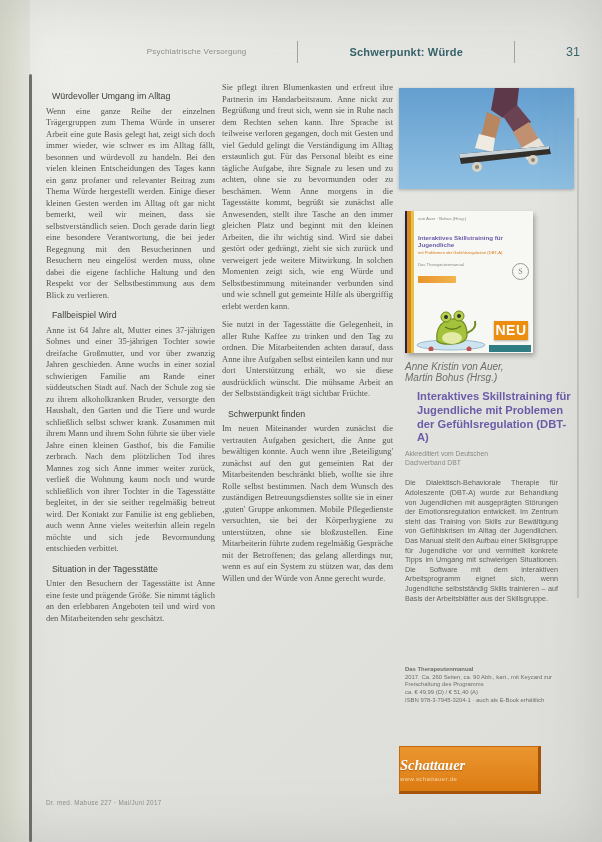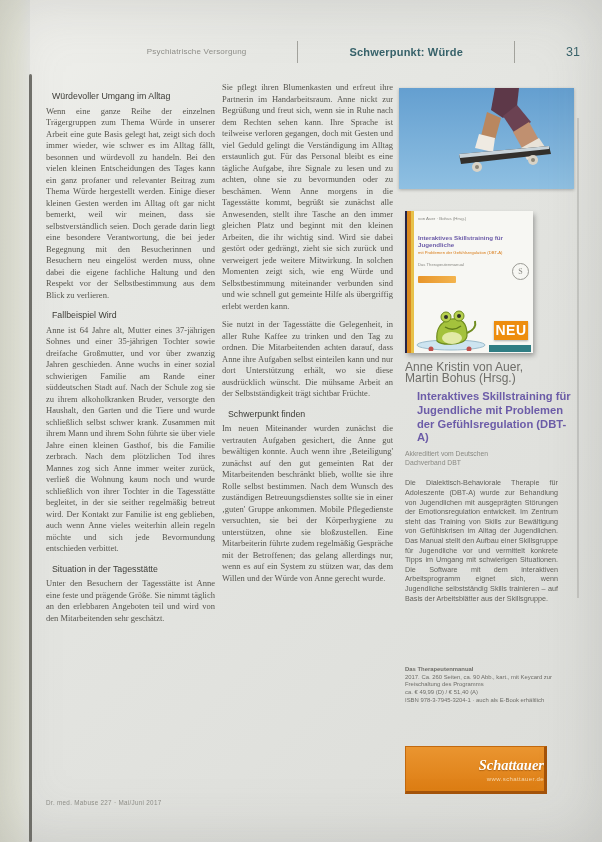--- a/index.html
+++ b/index.html
@@ -50,31 +50,31 @@
        border-radius:1px;}
   .cover-seal{position:absolute;right:4px;top:52px;width:15px;height:15px;border:1px solid #9a9a94;
        border-radius:50%;display:flex;align-items:center;justify-content:center;color:#8a8a84;font-size:8px;
        font-family:"Liberation Serif",serif;}
   .frog{position:absolute;left:6px;bottom:2px;width:86px;height:46px;}
   .neu-badge{position:absolute;right:5px;bottom:13px;width:34px;height:19px;background:#ed8d0e;color:#fff;
        font-weight:bold;font-size:14px;line-height:19px;text-align:center;letter-spacing:.5px;
        box-shadow:0 1px 2px rgba(0,0,0,.3);}
   .teal-bar{position:absolute;right:2px;bottom:1px;width:42px;height:7px;background:#2f7d83;}
 
-  .ad-authors{margin:9px 0 0 6px;font-size:12px;line-height:10.5px;color:#6e6d68;}
+  .ad-authors{margin:9px 0 0 6px;font-size:10px;line-height:10.5px;color:#6e6d68;font-style:italic;}
   .ad-title{margin:7px 0 0 18px;width:154px;font-size:11.2px;line-height:13.8px;font-weight:bold;color:#6c5ca8;}
   .ad-accreditation{margin:5px 0 0 6px;width:110px;font-size:6.8px;line-height:8.6px;color:#8a8a84;}
   .ad-description{margin:11px 6px 0 6px;width:153px;font-size:7.2px;line-height:9.6px;color:#62615b;
        text-align:justify;filter:blur(.15px);}
   .ad-order{position:absolute;left:6px;top:578px;width:152px;font-size:5.9px;line-height:7.7px;color:#6e6d68;}
   .ad-order .order-label{font-weight:bold;}
-  .logo-box{position:absolute;left:6px;top:658px;width:138px;height:44px;
+  .logo-box{position:absolute;left:0;top:658px;width:138px;height:44px;
        background:linear-gradient(#ea9530,#dd7d13);border:1px solid #c2690e;
        border-right-width:3px;border-bottom-width:3px;border-right-color:#a4530a;border-bottom-color:#a4530a;
-       display:flex;flex-direction:column;align-items:flex-end;justify-content:center;}
+       display:flex;flex-direction:column;align-items:flex-start;justify-content:center;}
   .logo-name{font-family:"Liberation Serif",serif;font-style:italic;font-weight:bold;font-size:14.5px;
        color:#fff;text-shadow:0 1px 1px rgba(120,60,0,.5);}
   .logo-url{font-size:6px;color:#f7d9ae;margin-top:2px;letter-spacing:.4px;}
 </style>
 </head>
 <body>
 
 <div class="page">
   <div class="gutter-left"></div>
   <div class="scanline-left"></div>

